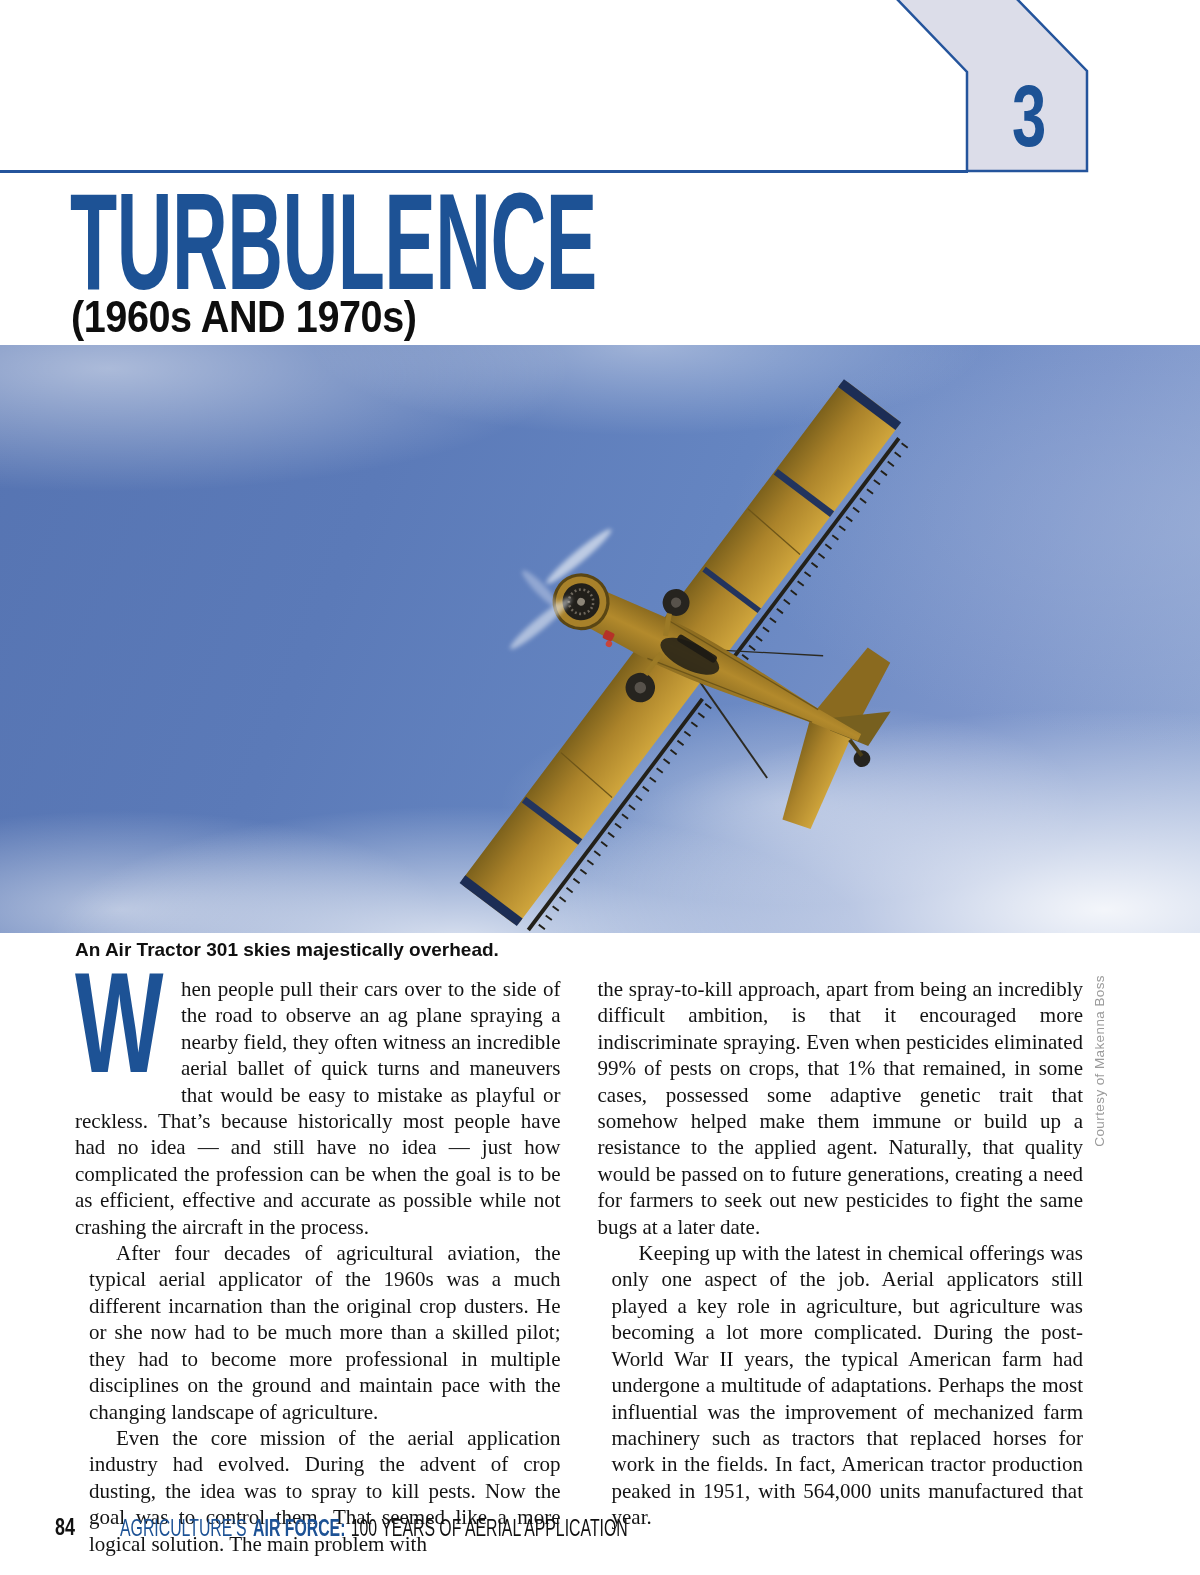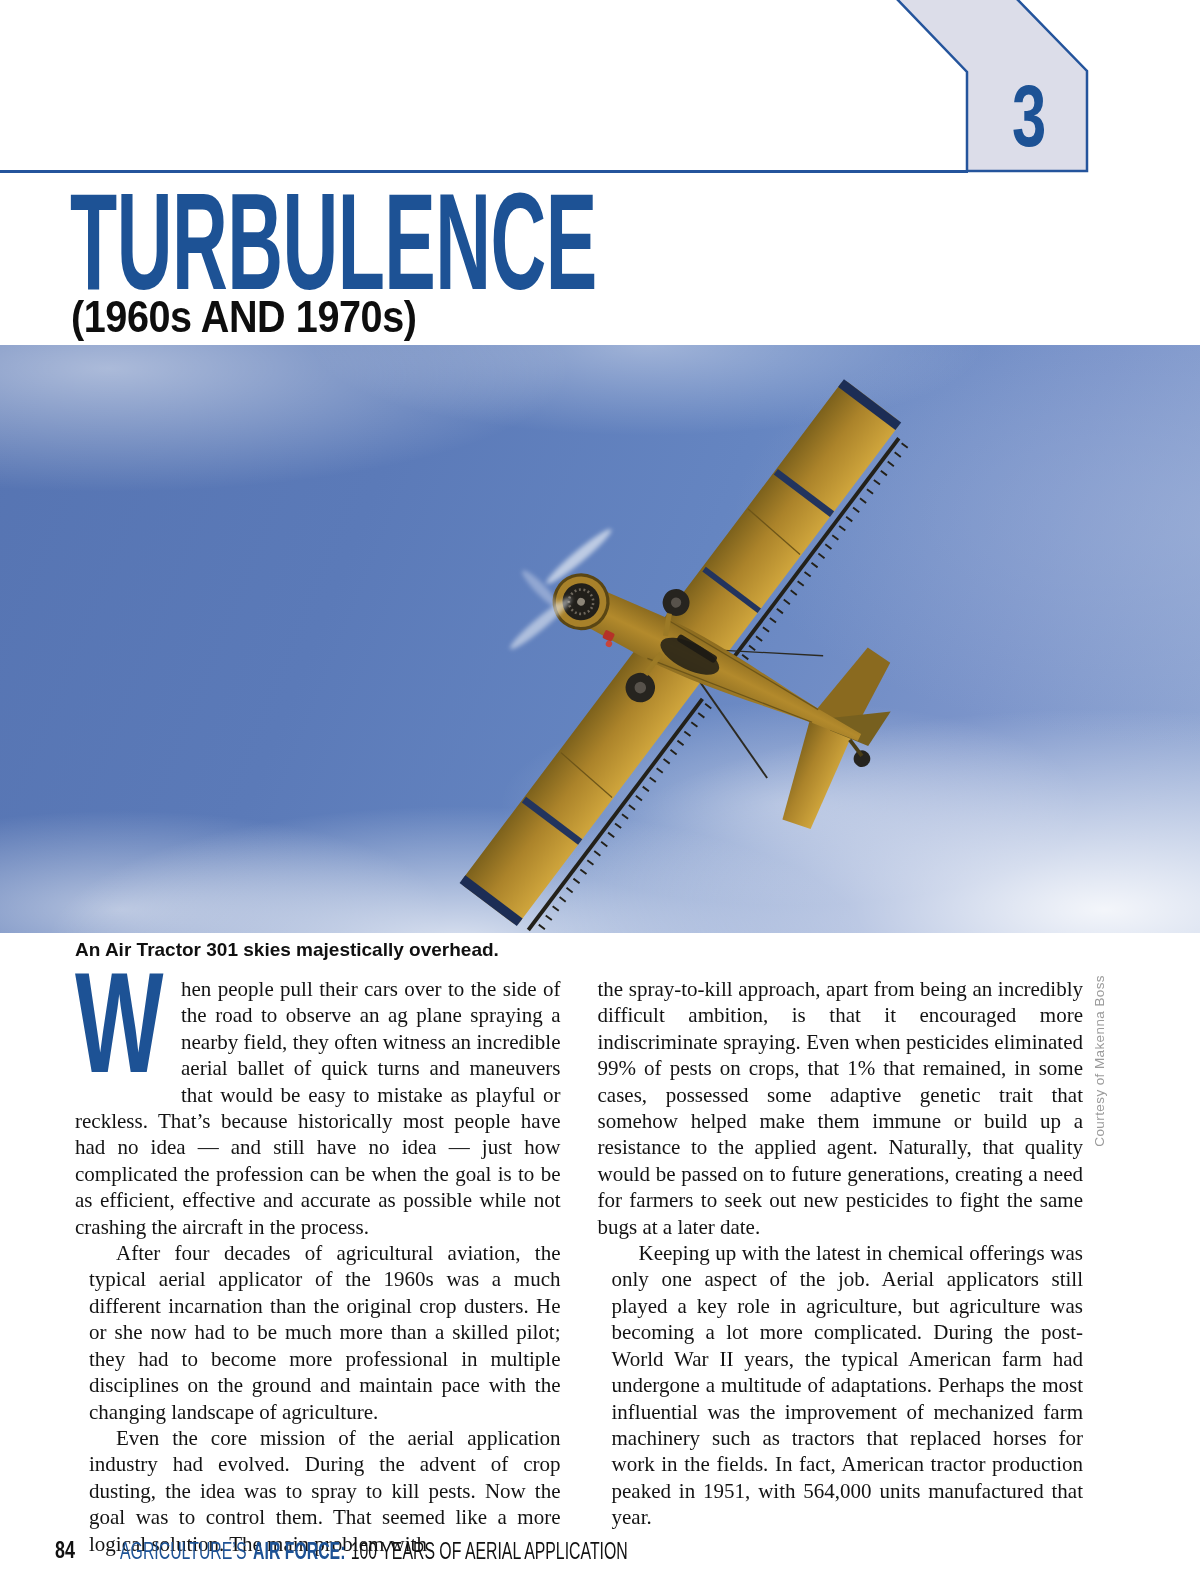--- a/index.html
+++ b/index.html
@@ -46,21 +46,21 @@
   .col{width:486px;font-family:"Liberation Serif",serif;font-size:21px;
        line-height:26.4px;color:#131313;text-align:justify;}
   .col p{margin:0;}
   .col p.indent{text-indent:27px;margin-left:14px;}
   .dropcap{float:left;width:92px;height:142px;margin:-24px 14px 0 0;
        color:#1d5295;font-family:"Liberation Sans",sans-serif;
        font-weight:700;font-size:142px;line-height:1;
        transform:scaleX(0.66);transform-origin:0 0;}
 
   
-  .footer{position:absolute;left:55px;top:1514px;width:1100px;height:30px;margin-top:23px;}
+  .footer{position:absolute;left:55px;top:1514px;width:1100px;height:30px;}
   .pageno{position:absolute;left:0;top:0;color:#111;font-weight:700;font-size:23px;line-height:1.2;
        transform:scaleX(0.78);transform-origin:0 0;}
   .booktitle{position:absolute;left:65px;top:0;white-space:nowrap;font-size:24px;line-height:1.2;
        transform:scaleX(0.66);transform-origin:0 0;}
   .bt-blue{color:#1d5295;font-weight:400;margin-right:10px;}
   .bt-blue-bold{color:#1d5295;font-weight:700;margin-right:8px;}
   .bt-black{color:#111;font-weight:400;}
 </style>
 </head>
 <body>

